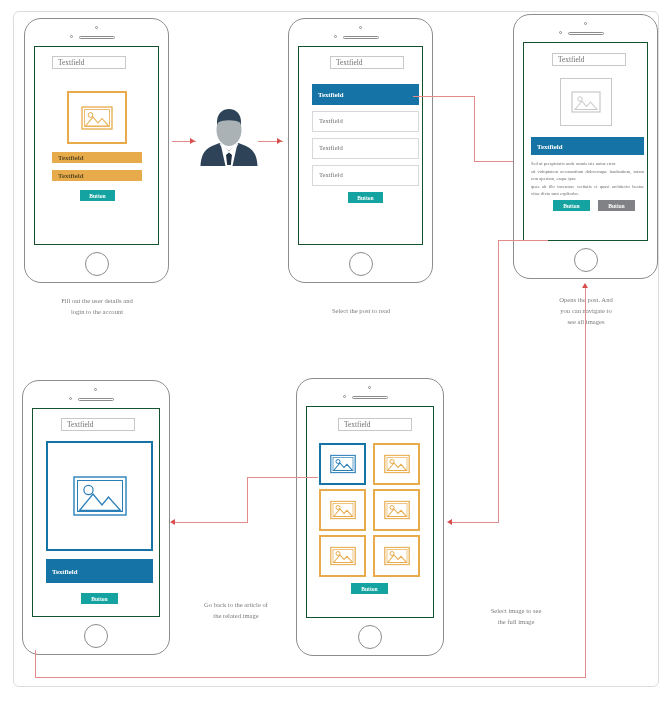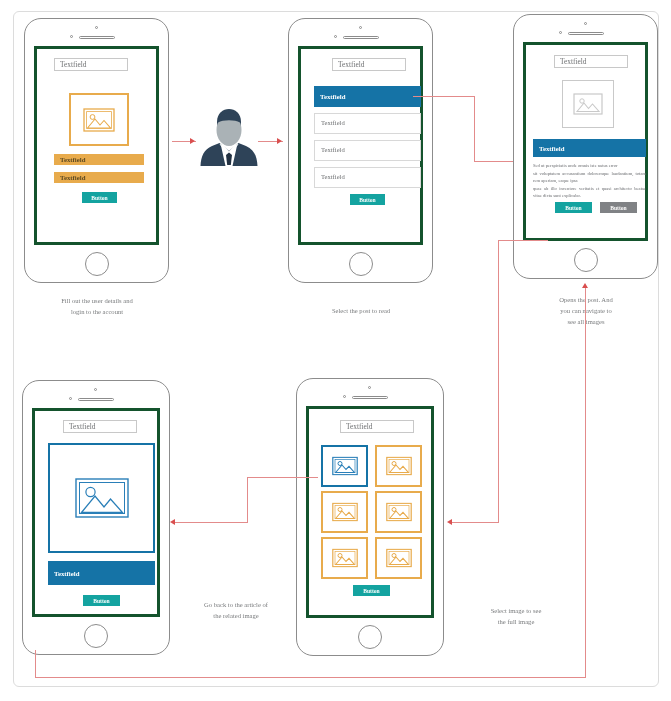--- a/index.html
+++ b/index.html
@@ -38,21 +38,21 @@
     width:36px;height:3px;border-radius:2px;border:1px solid #8c8c8c;
     box-sizing:border-box;
   }
   .phone-home{
     position:absolute;left:50%;bottom:7px;margin-left:-12px;
     width:24px;height:24px;border-radius:50%;border:1px solid #8c8c8c;
     box-sizing:border-box;
   }
   .screen{
     position:absolute;left:10px;right:10px;top:28px;bottom:38px;
-    border:3px solid #14532d;background:#ffffff;box-sizing:border-box;
+    border:1px solid #14532d;background:#ffffff;box-sizing:border-box;
   }
 
   
   .textfield-top{
     position:absolute;height:13px;border:1px solid #c8c8c8;background:#fff;
     box-sizing:border-box;font-size:7.4px;line-height:12px;
     color:#6f7173;padding-left:5px;
   }
   .field-outline{
     position:absolute;border:1px solid #d8d8d8;background:#fff;

